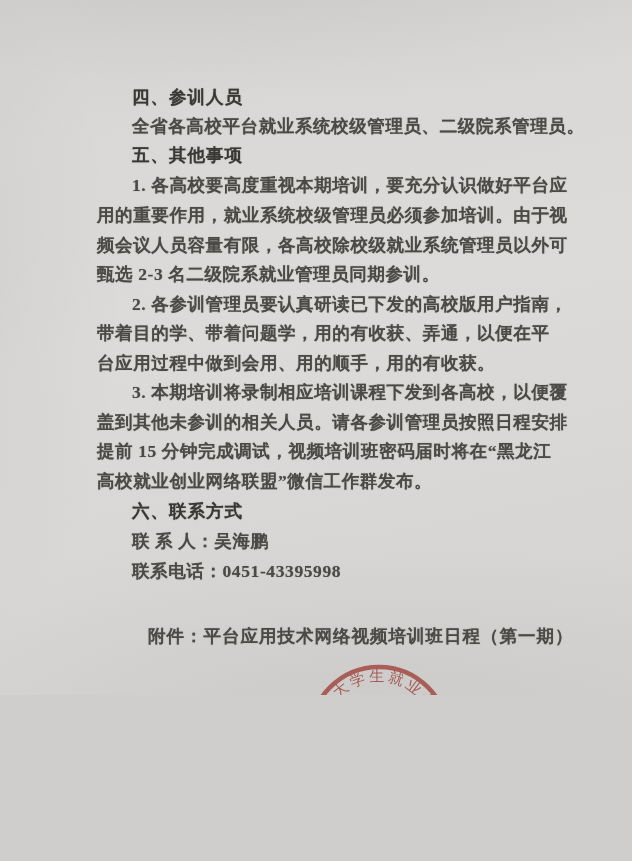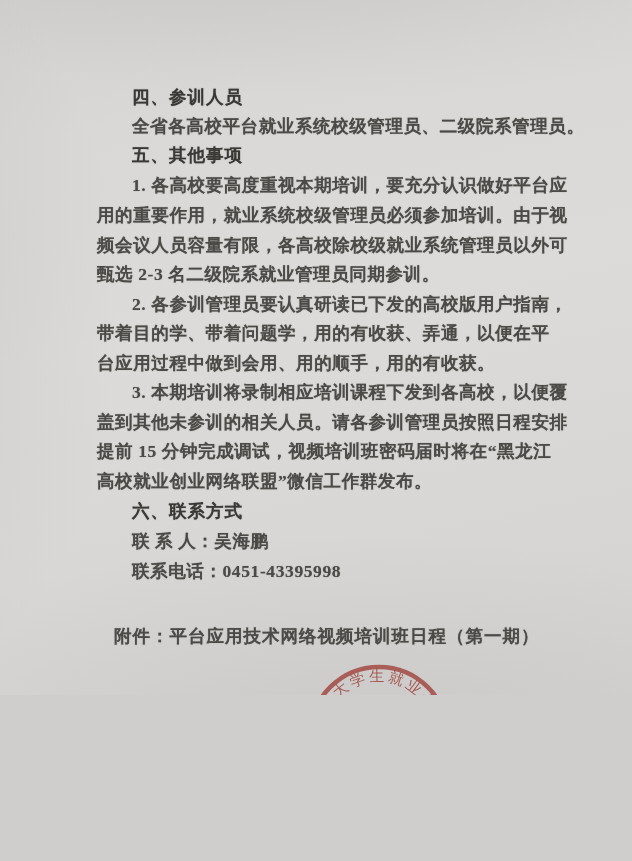--- a/index.html
+++ b/index.html
@@ -58,21 +58,21 @@
   <div class="line" style="top:293px;left:132px">2. 各参训管理员要认真研读已下发的高校版用户指南，</div>
   <div class="line" style="top:322px;left:97px">带着目的学、带着问题学，用的有收获、弄通，以便在平</div>
   <div class="line" style="top:352px;left:97px">台应用过程中做到会用、用的顺手，用的有收获。</div>
   <div class="line" style="top:381px;left:132px">3. 本期培训将录制相应培训课程下发到各高校，以便覆</div>
   <div class="line" style="top:411px;left:97px">盖到其他未参训的相关人员。请各参训管理员按照日程安排</div>
   <div class="line" style="top:440px;left:97px">提前 15 分钟完成调试，视频培训班密码届时将在“黑龙江</div>
   <div class="line" style="top:470px;left:97px">高校就业创业网络联盟”微信工作群发布。</div>
   <div class="line" style="top:530px;left:132px">联 系 人：吴海鹏</div>
   <div class="line h" style="top:500px;left:132px">六、联系方式</div>
   <div class="line" style="top:560px;left:132px">联系电话：0451-43395998</div>
-  <div class="line" style="top:625px;left:114px;letter-spacing:1px">附件：平台应用技术网络视频培训班日程（第一期）</div>
+  <div class="line" style="top:625px;left:148px;letter-spacing:1px">附件：平台应用技术网络视频培训班日程（第一期）</div>
 
   <div class="sig" style="top:722px;left:232px">黑龙江省大学生就业创业指导中心</div>
   <div class="date" style="top:756px;left:301px">2020 年 3 月 10 日</div>
 
   <svg class="seal" viewBox="0 0 152 152" aria-hidden="true">
     <circle cx="76" cy="76" r="69" fill="none" stroke="#c2453e" stroke-width="4.5" opacity="0.82"></circle>
     <defs>
       <path id="sealArc" d="M 30.95 107.55 A 55 55 0 1 1 121.05 107.55" fill="none"></path>
     </defs>
     <text font-size="15" fill="#bf4840" opacity="0.85" letter-spacing="3" style="font-family:'Liberation Serif',serif;">

